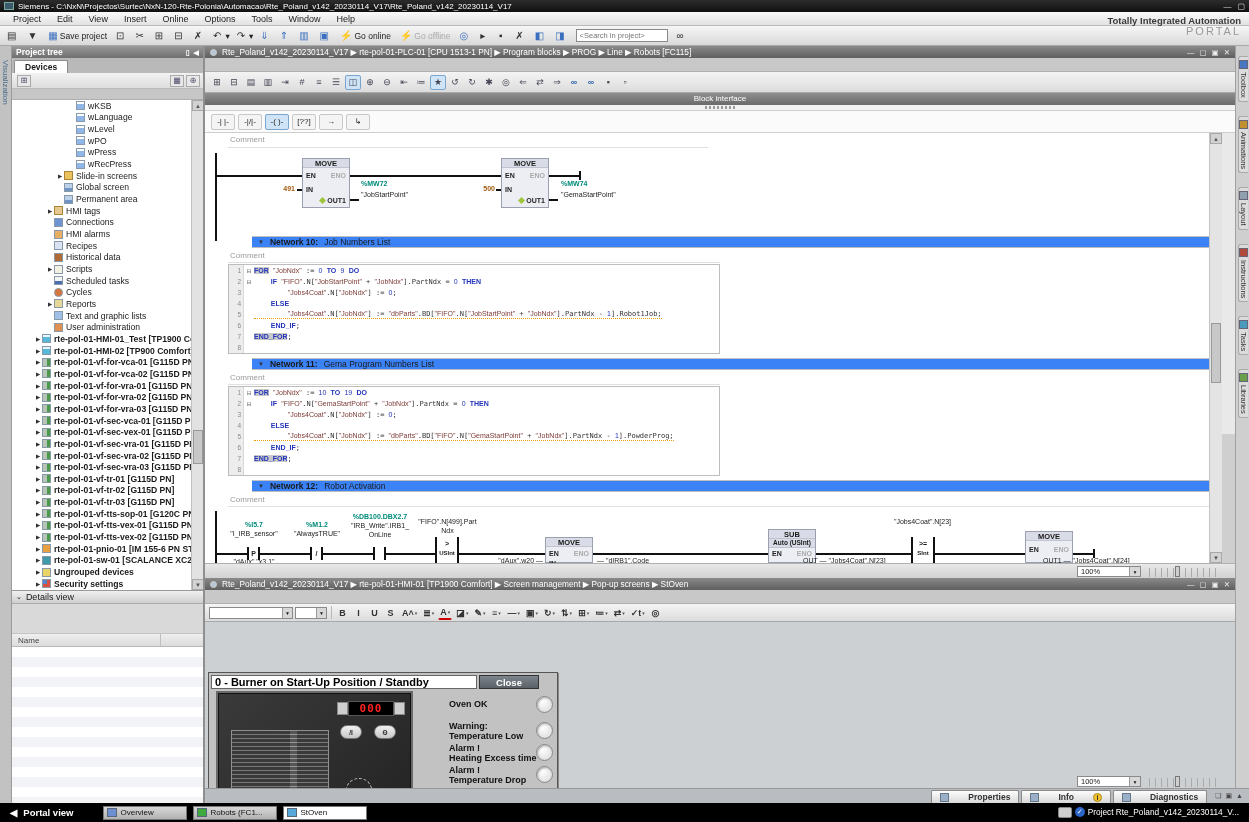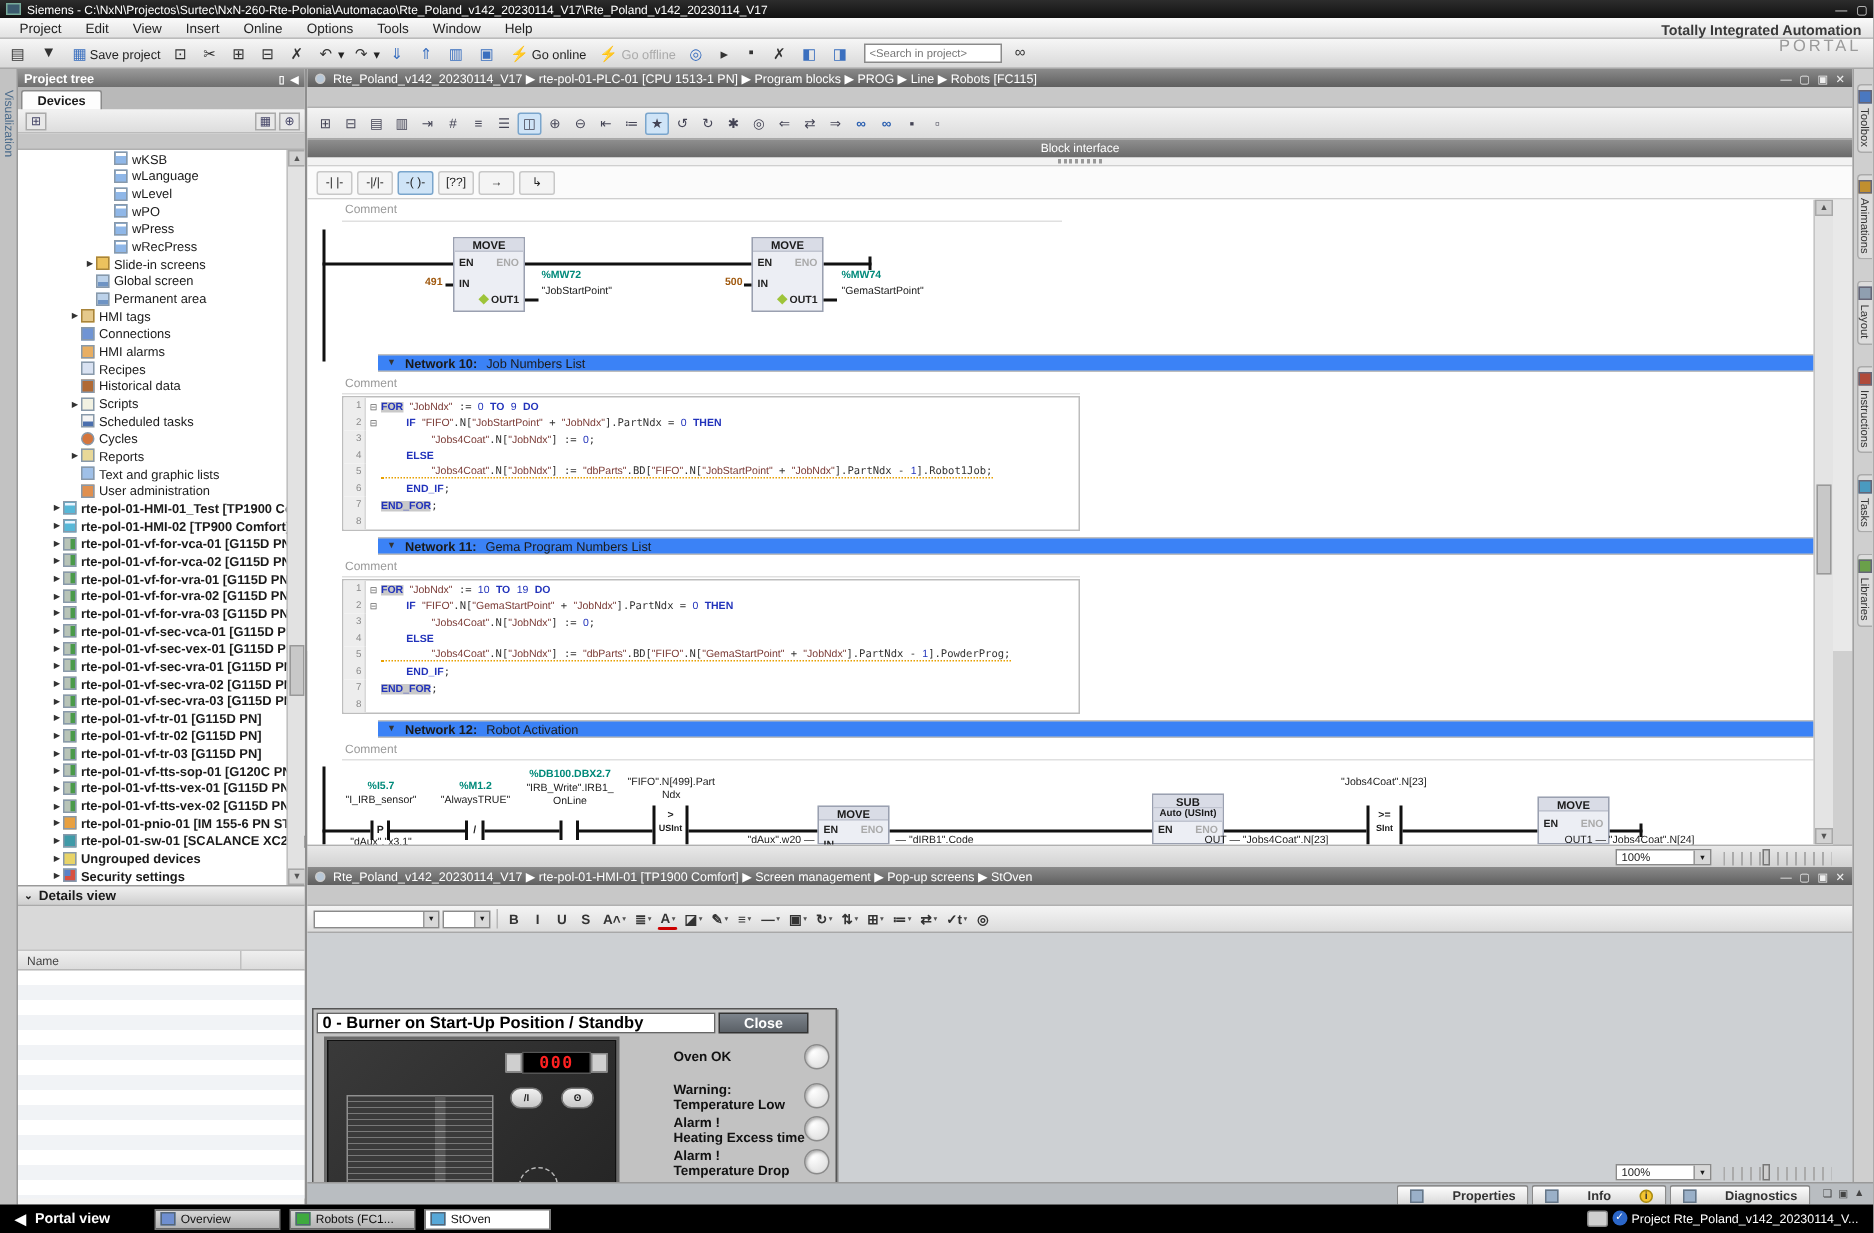--- a/index.html
+++ b/index.html
@@ -59,21 +59,21 @@
   .ic-user{background:#e09050;}
   .ic-hmi{background:#57b8d8;box-shadow:inset 0 2px 0 #e8f4ff;}
   .ic-drive{background:#b8c4b8;box-shadow:inset -3px 0 0 #4a9a4a;}
   .ic-io{background:#e8a040;}
   .ic-switch{background:#3f9aa8;}
   .ic-ungroup{background:#e8d468;}
   .ic-sec{background:#5a82c8;box-shadow:inset -3px -3px 0 #d85040;}
   .tscroll{position:absolute;right:0;top:0;width:12px;height:490px;background:#e2e2e2;border-left:1px solid #c0c0c0;}
   .sarr{position:absolute;left:0;width:12px;height:11px;background:#d2d2d2;border:1px solid #a8a8a8;font-size:6px;text-align:center;line-height:10px;color:#555;}
   .sthumb{position:absolute;left:1px;width:10px;background:#c8c8c8;border:1px solid #999;}
-  .dhead{height:14px;background:linear-gradient(#f0f0f0,#cfcfcf);border-top:1px solid #999;border-bottom:1px solid #aaa;display:flex;align-items:center;font-weight:bold;font-size:9px;padding:0 4px;gap:4px;}
+  .dhead{height:14px;background:linear-gradient(#f0f0f0,#cfcfcf);border-top:1px solid #999;border-bottom:1px solid #aaa;display:flex;align-items:center;font-weight:normal;font-size:9px;padding:0 4px;gap:4px;}
   .dblock{height:30px;background:#d9d9d9;border-bottom:1px solid #c4c4c4;}
   .dname{height:13px;background:linear-gradient(#efefef,#dcdcdc);border-bottom:1px solid #b8b8b8;font-size:8px;color:#444;display:flex;align-items:center;padding:0 6px;position:relative;}
   .dname:after{content:"";position:absolute;left:148px;top:0;bottom:0;width:1px;background:#c0c0c0;}
   .dstripes{height:152px;background:repeating-linear-gradient(#fff 0,#fff 10px,#f1f3f6 10px,#f1f3f6 20px);}
   
   .pane{background:#e9e9e9;}
   .bc{height:12px;background:linear-gradient(#8a8a8a,#5f5f5f);color:#fff;display:flex;align-items:center;gap:5px;padding:0 5px;font-size:8.3px;}
   .bc .pin{width:7px;height:7px;border:1px solid #ccc;border-radius:50%;background:#b8c8d8;flex:none;}
   .bc .sp{flex:1;}
   .bc .wc{display:flex;gap:5px;font-size:7.5px;color:#eee;}
@@ -172,21 +172,21 @@
   .rtab .ric{width:9px;height:9px;border:1px solid #667;}
   .rtab .rl{writing-mode:vertical-rl;font-size:7.5px;color:#333;}
 </style>
 </head>
 <body>
 
 <div id="app">
 
   <div class="abs titlebar">
     <span class="tia-logo"></span>
-    <span>Siemens  -  C:\NxN\Projectos\Surtec\NxN-260-Rte-Polonia\Automacao\Rte_Poland_v142_20230114_V17\Rte_Poland_v142_20230114_V17</span>
+    <span>Siemens  -  C:\NxN\Projectos\Surtec\NxN-120-Rte-Polonia\Automacao\Rte_Poland_v142_20230114_V17\Rte_Poland_v142_20230114_V17</span>
     <span class="sp"></span>
     <span class="wcg">
         <i style="font-style:normal">—</i>
         <i style="font-style:normal">▢</i>
       </span>
   </div>
 
   <div class="abs menubar">
 
   <span class="menu">Project</span>

